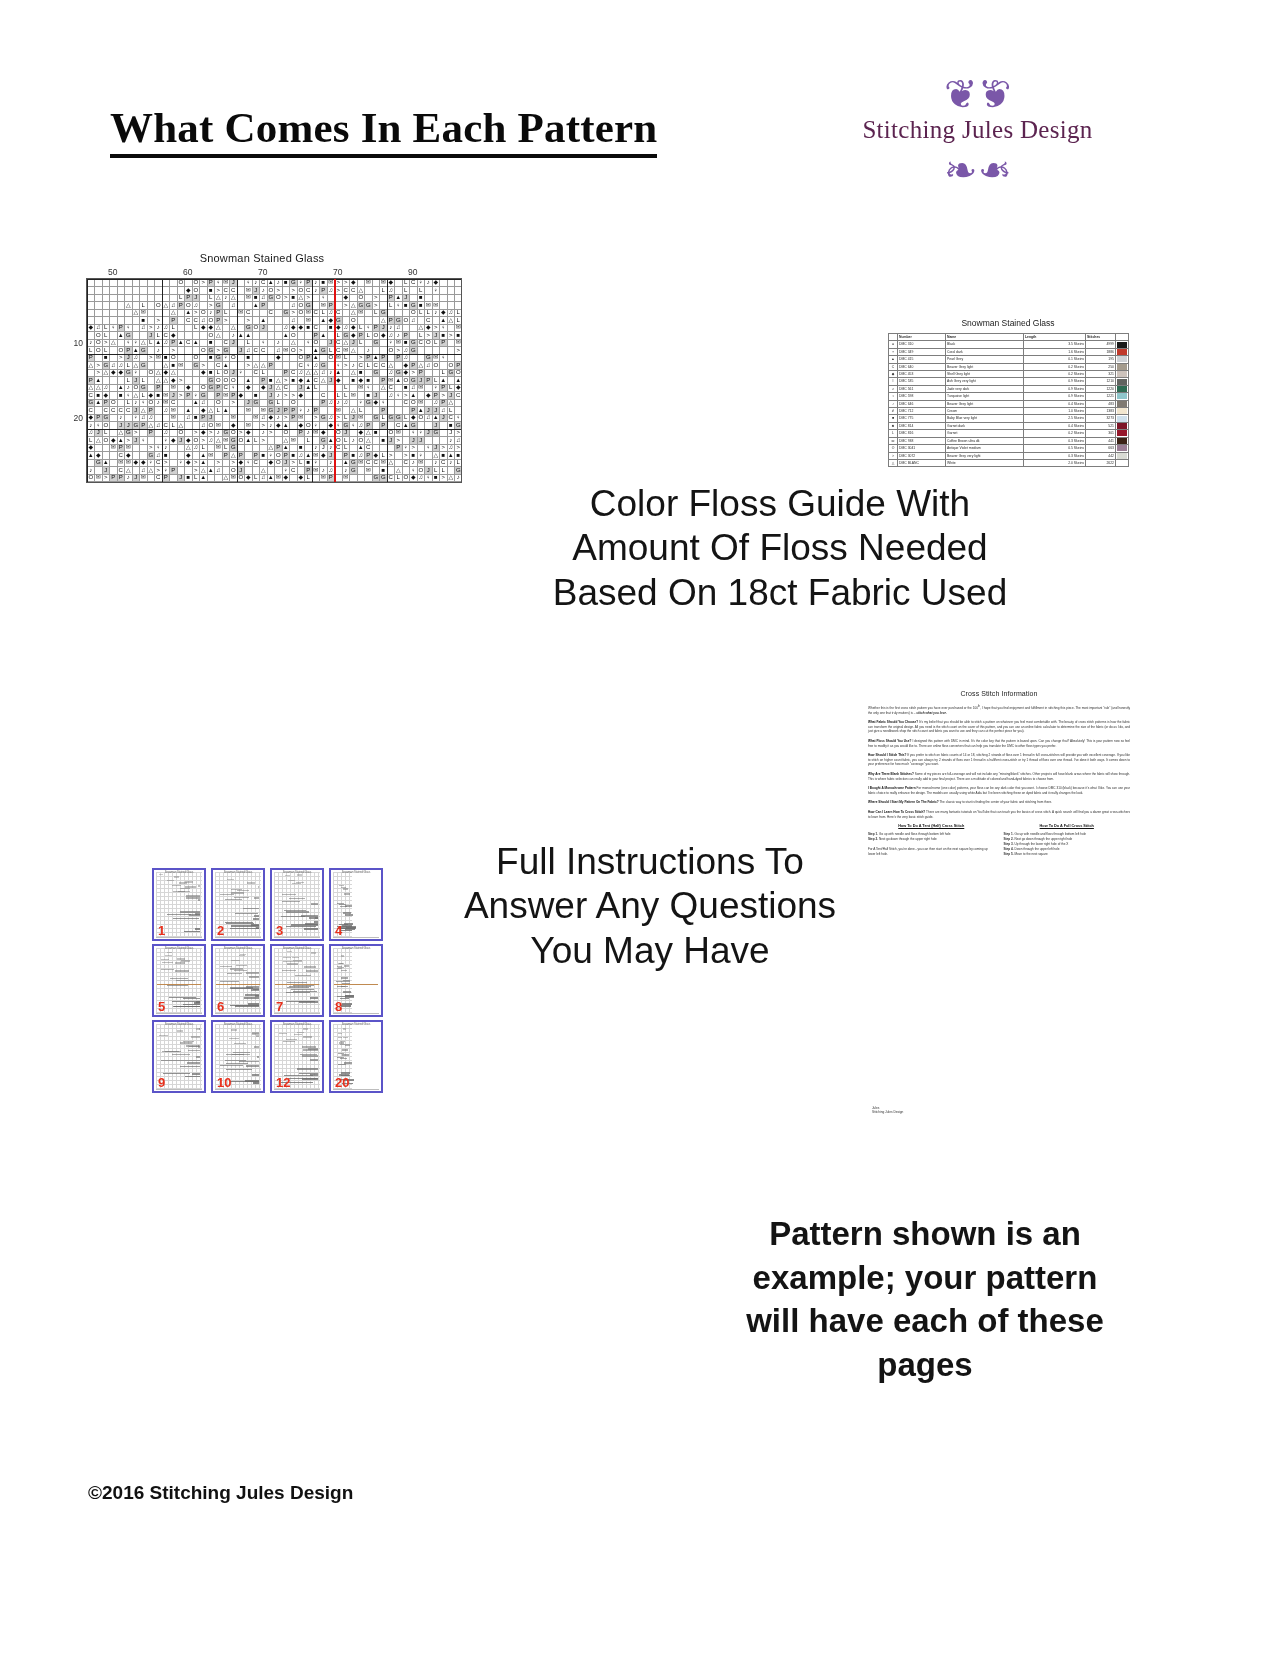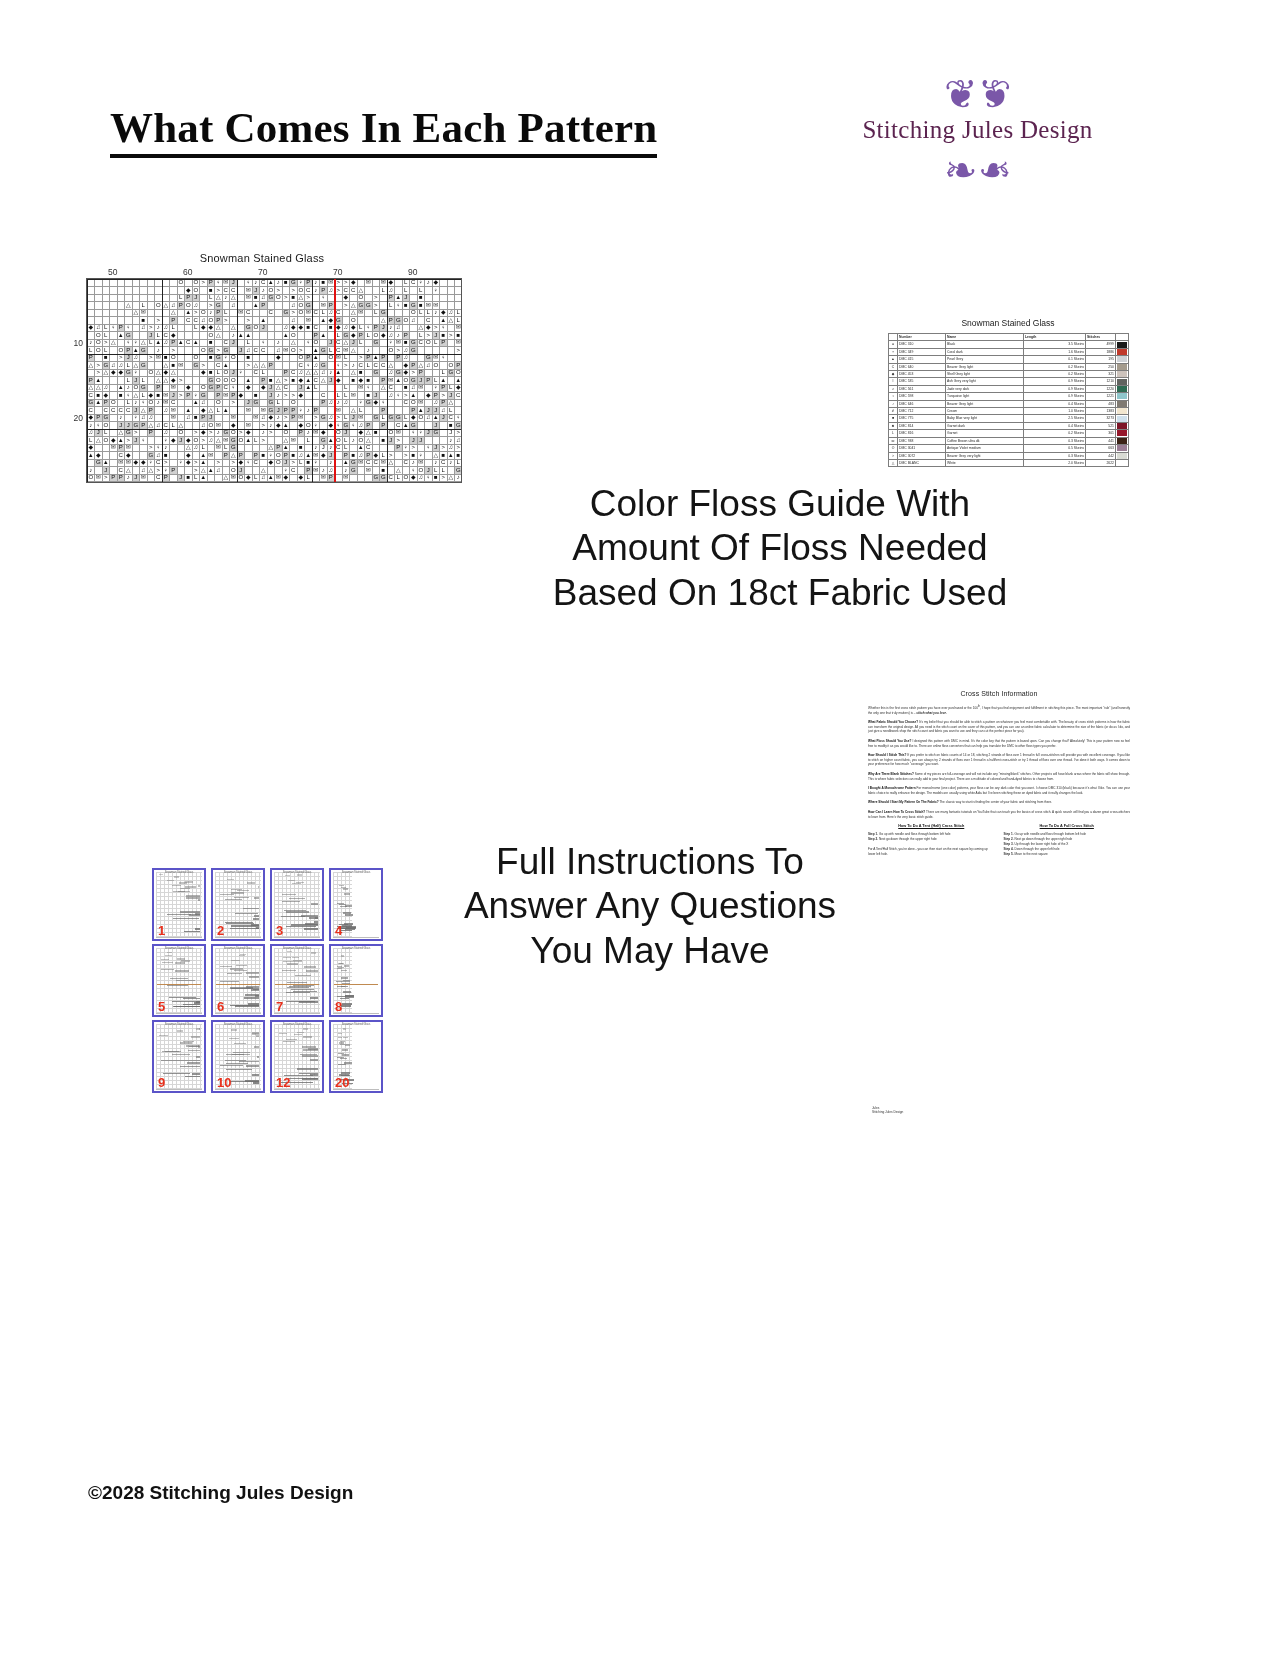--- a/index.html
+++ b/index.html
@@ -148,21 +148,22 @@
       <span class="sw">❦</span><span class="sw" style="transform:scaleX(-1);display:inline-block">❦</span>
     </div>
     <div class="brand">Stitching Jules Design</div>
     <div class="flourish bot">
       <span class="sw">❧</span><span class="sw" style="transform:scaleX(-1);display:inline-block">❧</span>
     </div>
   </div>
 
   <div class="blurb b3">Color Floss Guide With Amount Of Floss Needed Based On 18ct Fabric Used</div>
   <div class="blurb b4">Full Instructions To Answer Any Questions You May Have</div>
-  <div class="copyright">©2028 Stitching Jules Design</div>
+  <div class="blurb b6">Pattern shown is an example; your pattern will have each of these pages</div>
+  <div class="copyright">©2016 Stitching Jules Design</div>
 
   <div class="chart-card">
     <div class="ct">Snowman Stained Glass</div>
     <div class="chart-colnums" id="chartCols">
         <span style="left: 22px;">50</span>
         <span style="left: 97px;">60</span>
         <span style="left: 172px;">70</span>
         <span style="left: 247px;">70</span>
         <span style="left: 322px;">90</span>
       </div>

